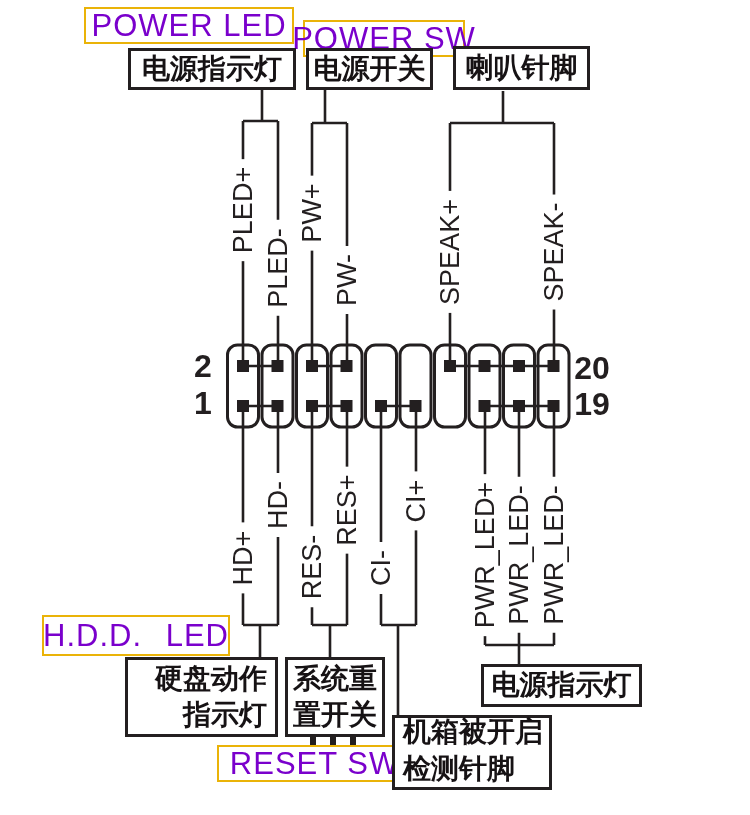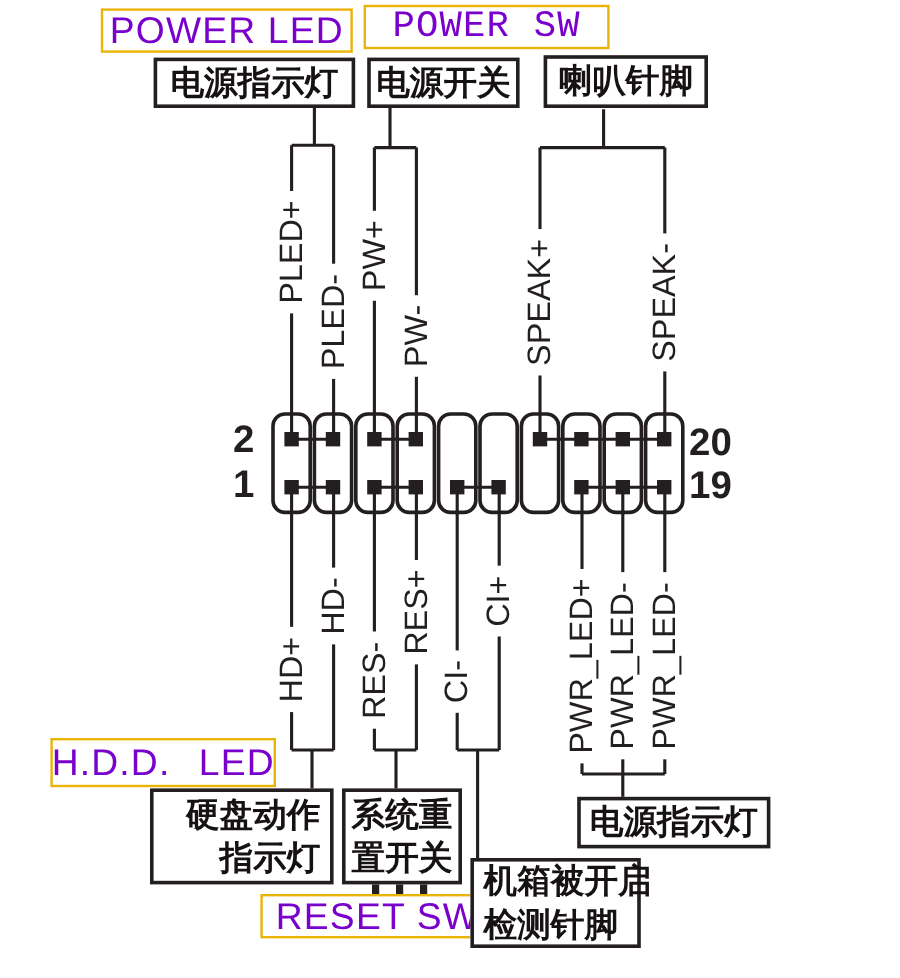--- a/index.html
+++ b/index.html
@@ -128,38 +128,38 @@
   <div class="vlabel" style="left:278px;top:505px;">HD-</div>
   <div class="vlabel" style="left:312px;top:567px;">RES-</div>
   <div class="vlabel" style="left:347px;top:510px;">RES+</div>
   <div class="vlabel" style="left:381px;top:568px;">CI-</div>
   <div class="vlabel" style="left:416px;top:501px;">CI+</div>
   <div class="vlabel" style="left:485px;top:555px;">PWR_LED+</div>
   <div class="vlabel" style="left:519px;top:555px;">PWR_LED-</div>
   <div class="vlabel" style="left:554px;top:555px;">PWR_LED-</div>
 
   <div class="pbox" style="left:84px;top:7px;width:210px;height:37px;">POWER LED</div>
-  <div class="pbox" style="left:303px;top:4px;width:205px;height:37px;font-family:Liberation Mono, monospace;">POWER SW</div>
+  <div class="pbox" style="left:303px;top:20px;width:162px;height:37px;">POWER SW</div>
   <div class="pbox wide-words" style="left:42px;top:615px;width:188px;height:41px;">H.D.D. LED</div>
   <div class="pbox" style="left:217px;top:745px;width:195px;height:37px;">RESET SW</div>
 
   <div class="bbox" style="left:128px;top:48px;width:168px;height:42px;">电源指示灯</div>
   <div class="bbox" style="left:306px;top:48px;width:127px;height:42px;">电源开关</div>
   <div class="bbox" style="left:453px;top:46px;width:137px;height:44px;">喇叭针脚</div>
 
   <div class="bbox two-line align-right" style="left:125px;top:657px;width:153px;height:80px;">
     <span>硬盘动作</span>
     <span>指示灯</span>
   </div>
 
   <div class="bbox two-line" style="left:285px;top:657px;width:100px;height:80px;">
     <span>系统重</span>
     <span>置开关</span>
   </div>
 
   <div class="bbox" style="left:481px;top:664px;width:161px;height:43px;">电源指示灯</div>
 
-  <div class="bbox two-line align-left" style="left:392px;top:715px;width:142px;height:75px;">
+  <div class="bbox two-line align-left" style="left:392px;top:715px;width:160px;height:75px;justify-content:flex-end;">
     <span>机箱被开启</span>
     <span>检测针脚</span>
   </div>
 
 </div>
 
 </body></html>

